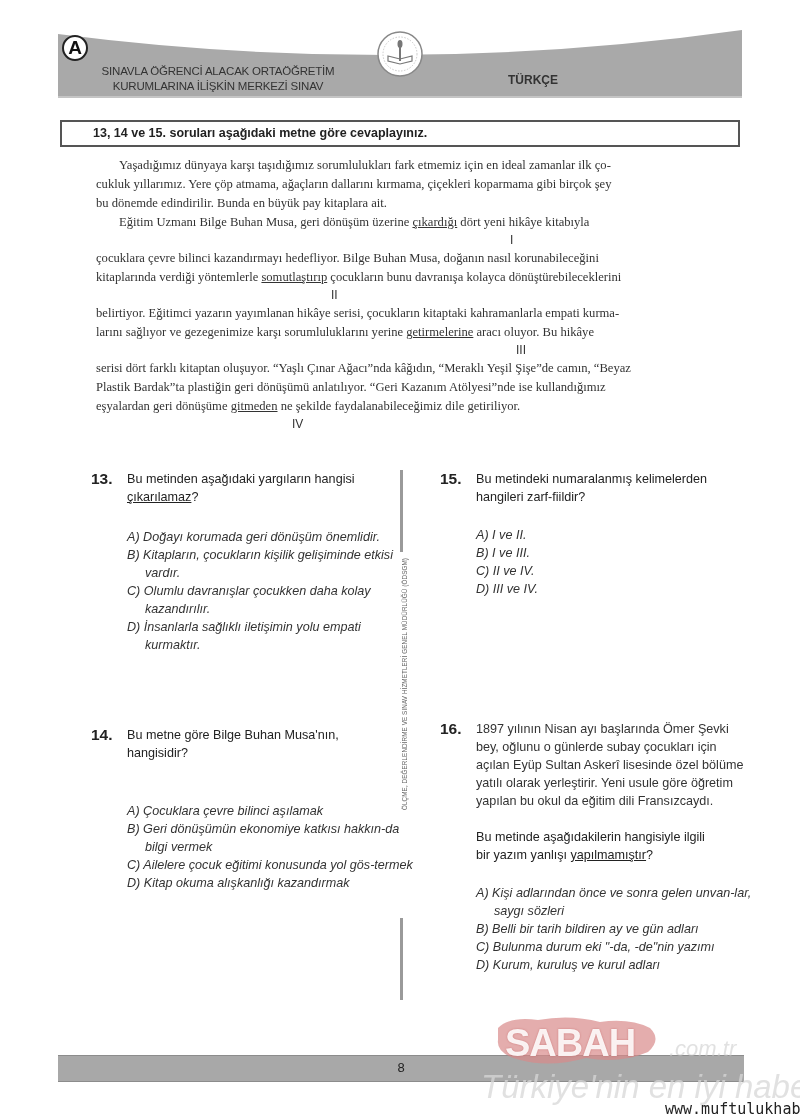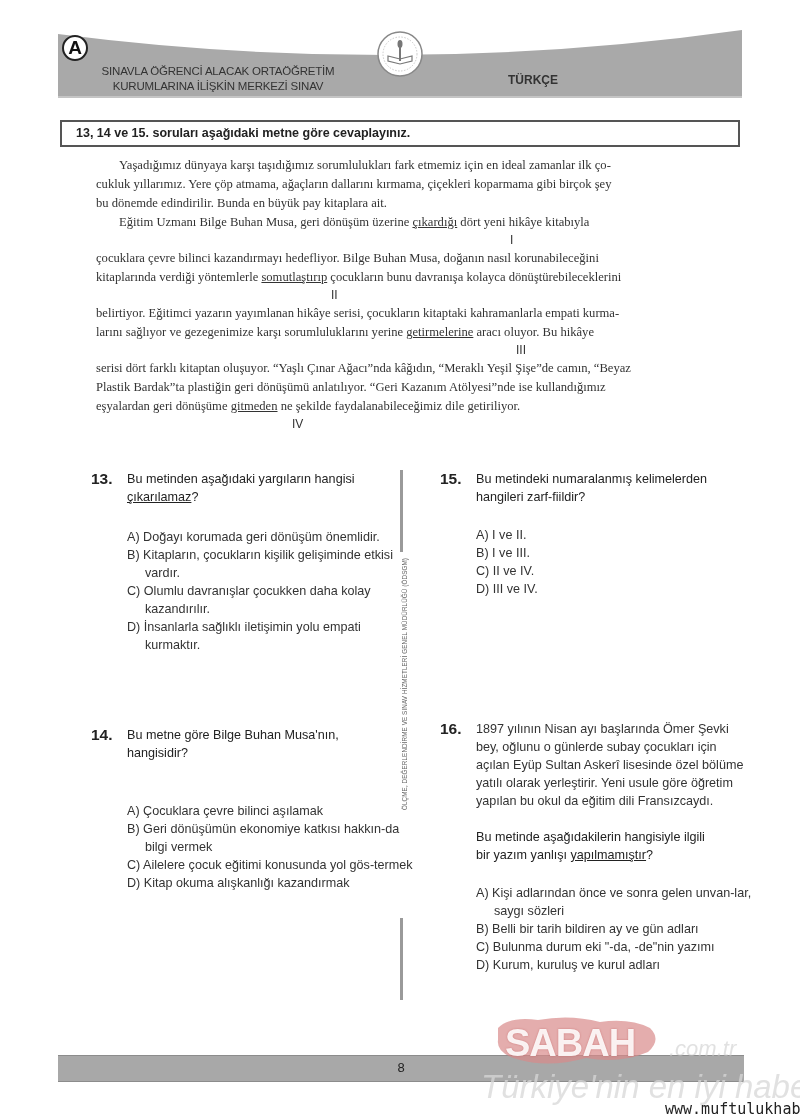--- a/index.html
+++ b/index.html
@@ -21,36 +21,36 @@
     font-size: 11.5px; line-height: 15px; color: #333; letter-spacing: -0.2px;
   }
   .ministry-logo { position: absolute; left: 318px; top: 2px; width: 48px; height: 48px; }
   .subject {
     position: absolute; left: 420px; top: 45px; width: 80px; text-align: right;
     font-weight: bold; font-size: 12px; color: #333;
   }
   
   .instruction {
     position: absolute; left: 60px; top: 120px; width: 680px; height: 27px;
-    border: 2px solid #555; box-sizing: border-box; padding-left: 14px;
+    border: 2px solid #555; box-sizing: border-box; padding-left: 31px;
     font-weight: bold; font-size: 12.5px; line-height: 22px; color: #222;
   }
   
   .passage { position: absolute; left: 96px; top: 158px; width: 646px; font-size: 12.6px; color: #333; }
   .pline { position: absolute; left: 0; white-space: nowrap; font-family: Liberation Serif, serif; }
   .pline.indent { left: 23px; }
   .u { text-decoration: underline; }
   .roman { position: absolute; font-size: 12px; color: #333; }
   
   .q { position: absolute; font-size: 12.6px; color: #333; margin-left: 29px; }
   .qnum { position: absolute; left: 0; top: 0; font-weight: bold; font-size: 15.5px; color: #222; }
   .qstem { position: absolute; left: 36px; top: 0; font-weight: normal; line-height: 18px; color: #222; }
   .qtext { position: absolute; left: 36px; top: 0; line-height: 18px; }
   .opts { position: absolute; left: 36px; line-height: 18px; }
-  .opt { position: relative; padding-left: 18px; text-indent: -18px; }
+  .opt { position: relative; padding-left: 18px; text-indent: -18px; font-style: italic; }
   
   .divider { position: absolute; left: 400px; width: 3px; background: #9a9a9a; }
   .vertical-credit {
     position: absolute; left: 401px; top: 810px; transform-origin: 0 0; transform: rotate(-90deg);
     white-space: nowrap; font-size: 6.3px; color: #666; letter-spacing: 0.1px;
   }
   
   .footer-bar {
     position: absolute; left: 58px; top: 1055px; width: 686px; height: 25px;
     background: #a8a8a8; border-top: 1px solid #8c8c8c; border-bottom: 1px solid #8c8c8c;

